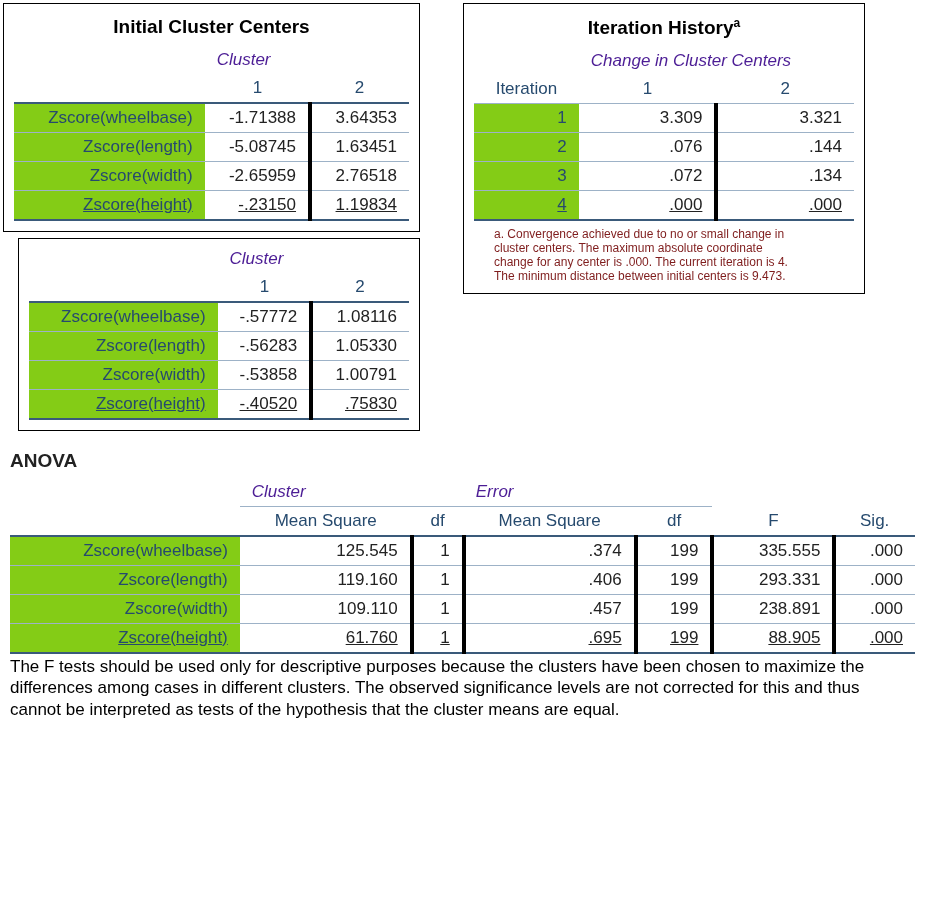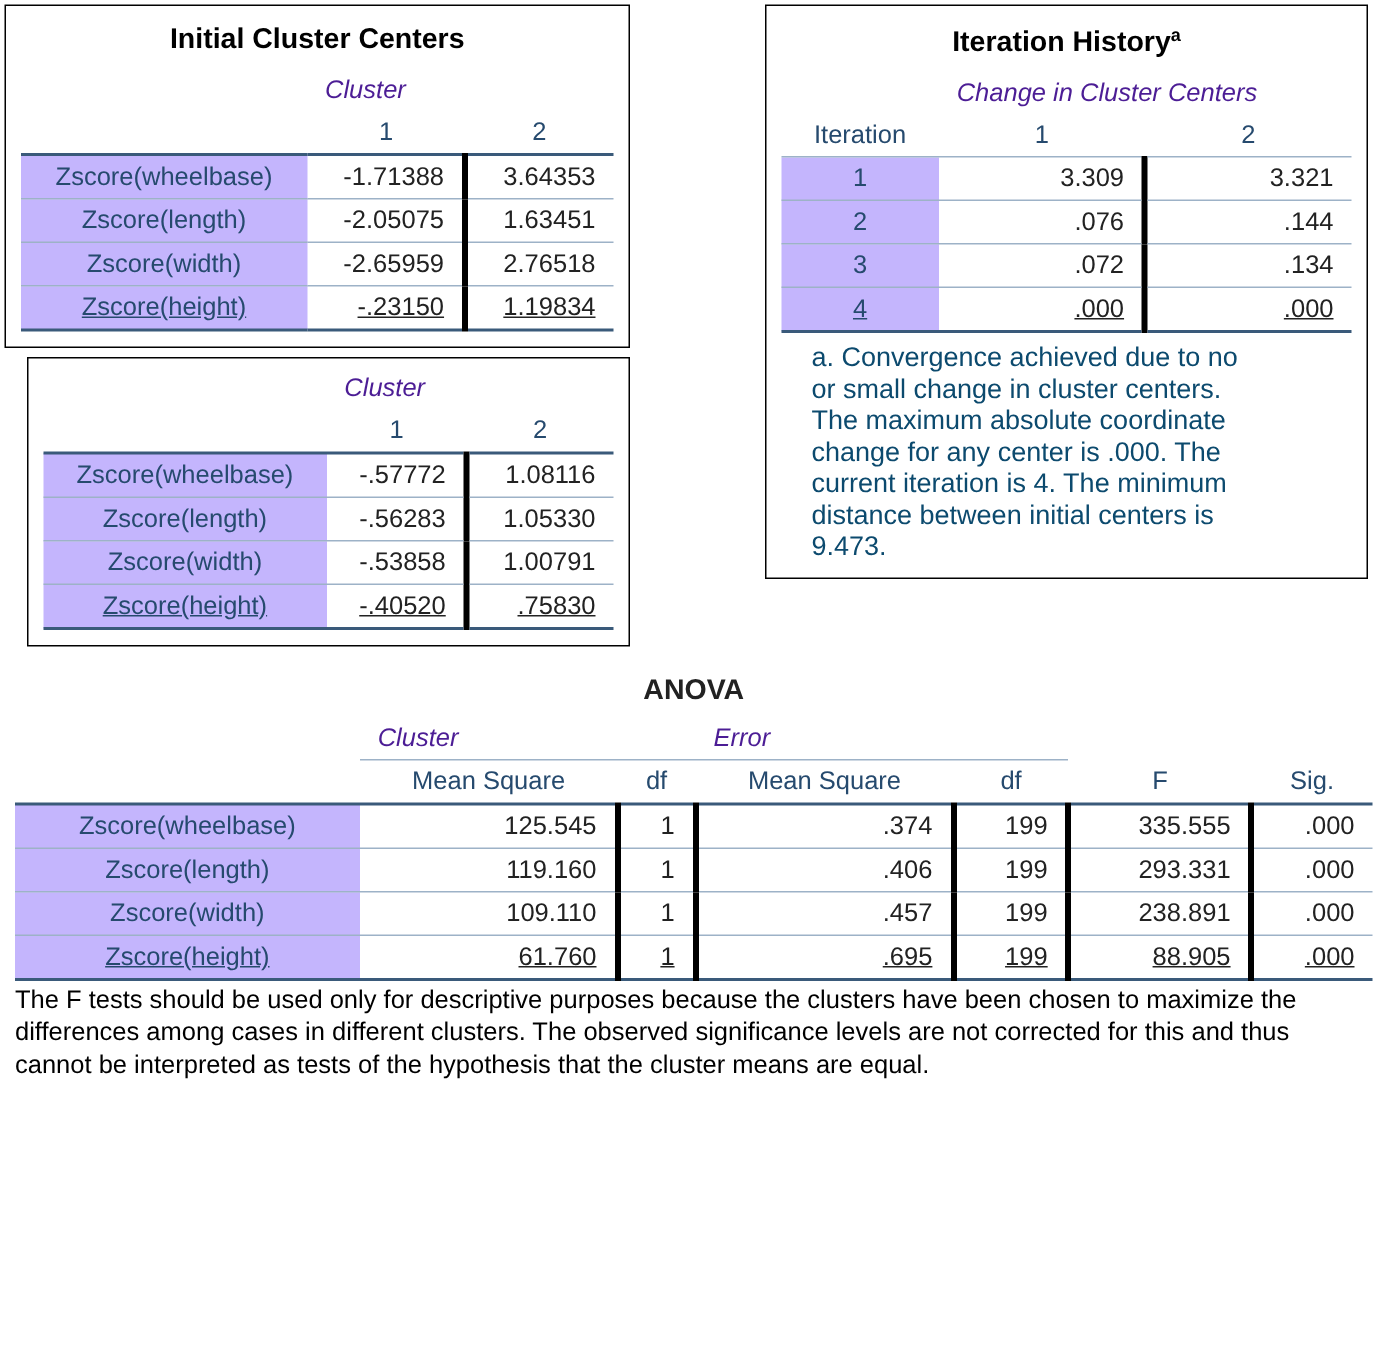--- a/index.html
+++ b/index.html
@@ -7,21 +7,20 @@
     padding: 0;
     width: 925px;
     font-family: Arial, Helvetica, sans-serif;
     font-size: 17px;
     color: #222;
     background: #fff;
   }
   .row-top {
     display: flex;
     align-items: flex-start;
-    gap: 47px;
   }
   .left-col {
     display: flex;
     flex-direction: column;
   }
   .panel {
     border: 1px solid #000;
     margin: 3px;
     padding: 6px 10px 10px 10px;
     background: #fff;
@@ -47,45 +46,45 @@
     text-align: left;
     font-style: italic;
   }
   .colhead {
     color: #264a6e;
     text-align: center;
     border-bottom: 1px solid #9db2c7;
   }
   .rowlabel {
     color: #264a6e;
-    text-align: center;
-    background: #c4b5fd;
+    text-align: right;
+    background: #84cc16;
     border-top: 1px solid #9db2c7;
   }
   .datacell {
     text-align: right;
     border-top: 1px solid #9db2c7;
   }
   .datacell.vsep {
     border-left: 4px solid #000000;
   }
   .top-rule th, .top-rule td { border-top: 2px solid #3a5a7a; }
   .bottom-rule th, .bottom-rule td { border-bottom: 2px solid #3a5a7a; text-decoration: underline; }
   .footnote {
-    font-size: 18px;
-    color: #0c4a6e;
+    font-size: 12px;
+    color: #7f1d1d;
     padding: 6px 0 0 20px;
     max-width: 300px;
   }
   .anova-wrap {
     margin: 6px 10px 0 10px;
   }
   .anova-title {
     font-weight: bold;
-    text-align: center;
+    text-align: left;
     font-size: 19px;
     padding: 10px 0 6px 0;
   }
   .anova-foot {
     padding: 2px 0 10px 0;
     font-size: 17px;
     line-height: 1.25;
     color: #000;
   }
   .itrow td { border-top: 1px solid #9db2c7; }
@@ -114,21 +113,21 @@
           <th class="colhead">1</th>
           <th class="colhead">2</th>
         </tr>
         <tr class="top-rule">
           <td class="rowlabel">Zscore(wheelbase)</td>
           <td class="datacell">-1.71388</td>
           <td class="datacell vsep">3.64353</td>
         </tr>
         <tr>
           <td class="rowlabel">Zscore(length)</td>
-          <td class="datacell">-2.05075</td>
+          <td class="datacell">-5.08745</td>
           <td class="datacell vsep">1.63451</td>
         </tr>
         <tr>
           <td class="rowlabel">Zscore(width)</td>
           <td class="datacell">-2.65959</td>
           <td class="datacell vsep">2.76518</td>
         </tr>
         <tr class="bottom-rule">
           <td class="rowlabel">Zscore(height)</td>
           <td class="datacell">-.23150</td>

